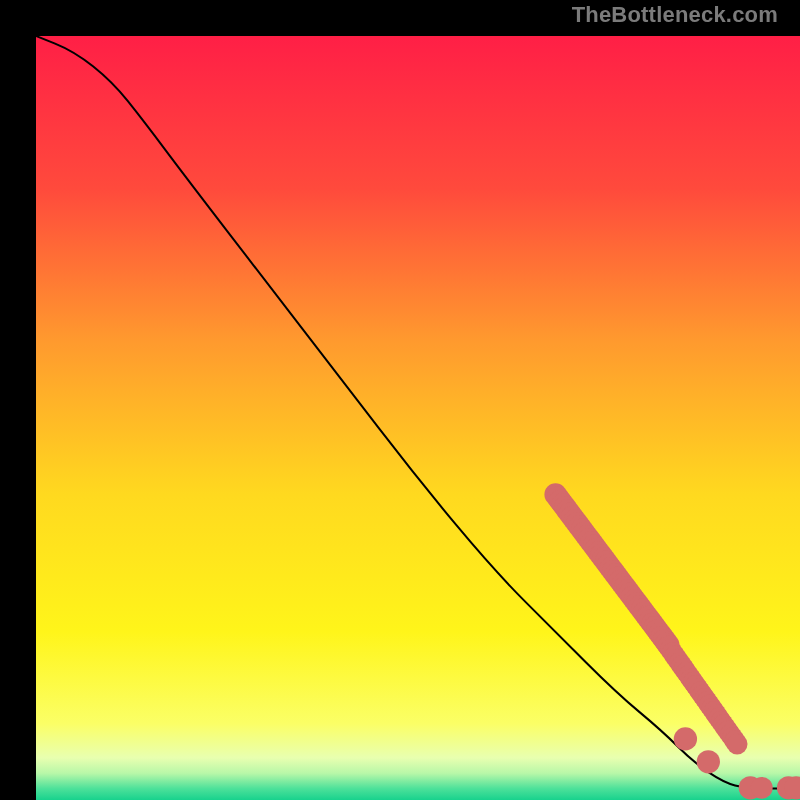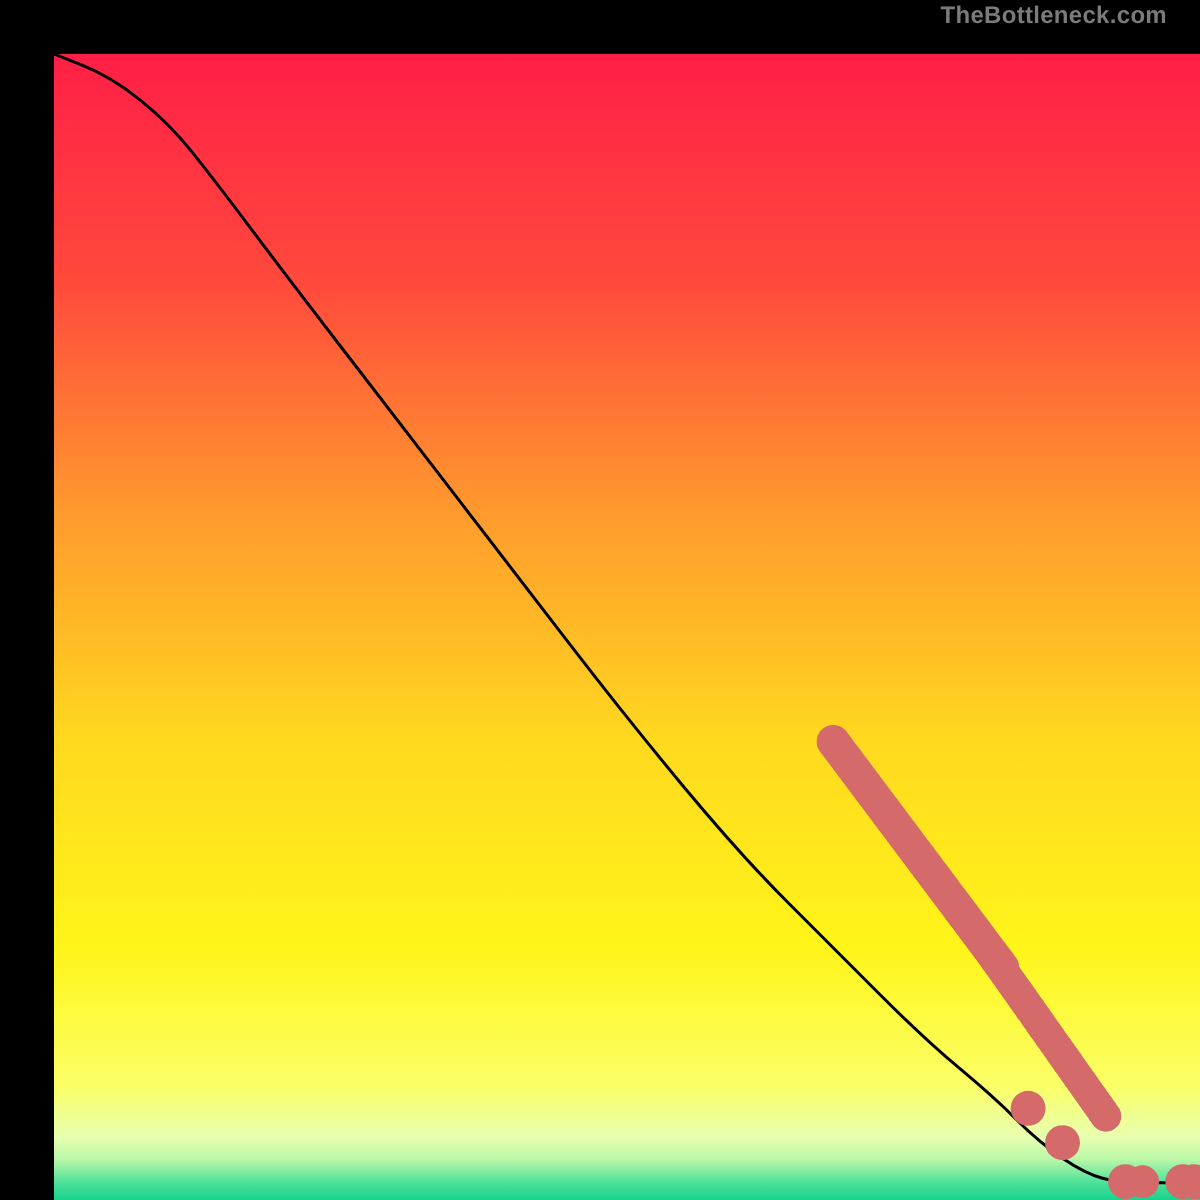--- a/index.html
+++ b/index.html
@@ -16,21 +16,21 @@
     left: 18px;
     top: 18px;
     width: 764px;
     height: 764px;
     background: #000;
   }
   .watermark {
     position: absolute;
     top: 2px;
     right: 22px;
-    font-size: 16px;
+    font-size: 22px;
     font-weight: 600;
     color: #7b7b7b;
     letter-spacing: 0.2px;
     font-family: Arial, Helvetica, sans-serif;
   }
   .plot {
     position: absolute;
     left: 18px;
     top: 18px;
     width: 764px;

